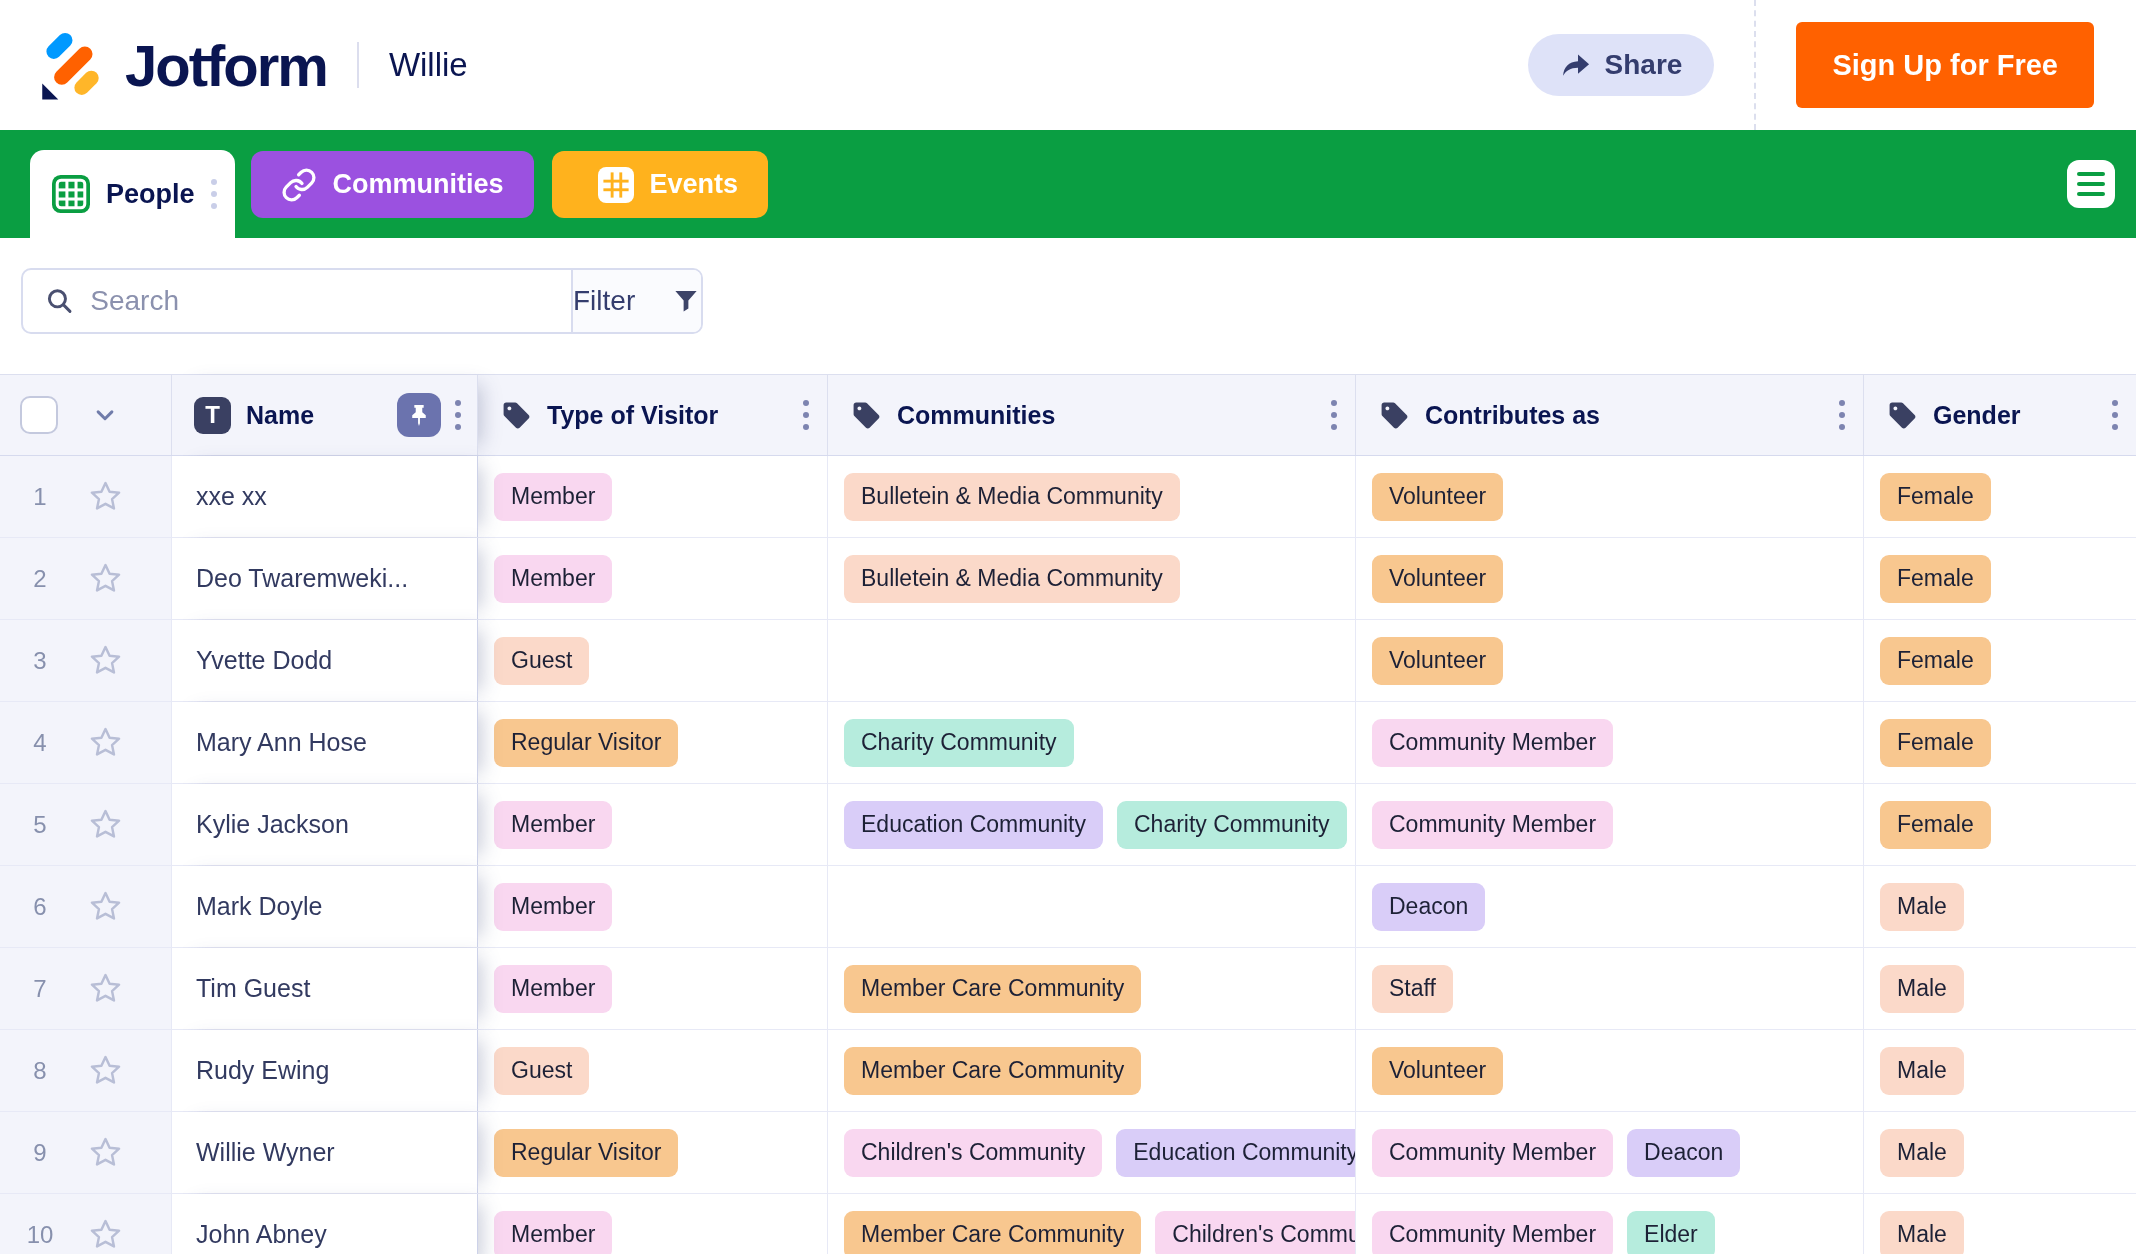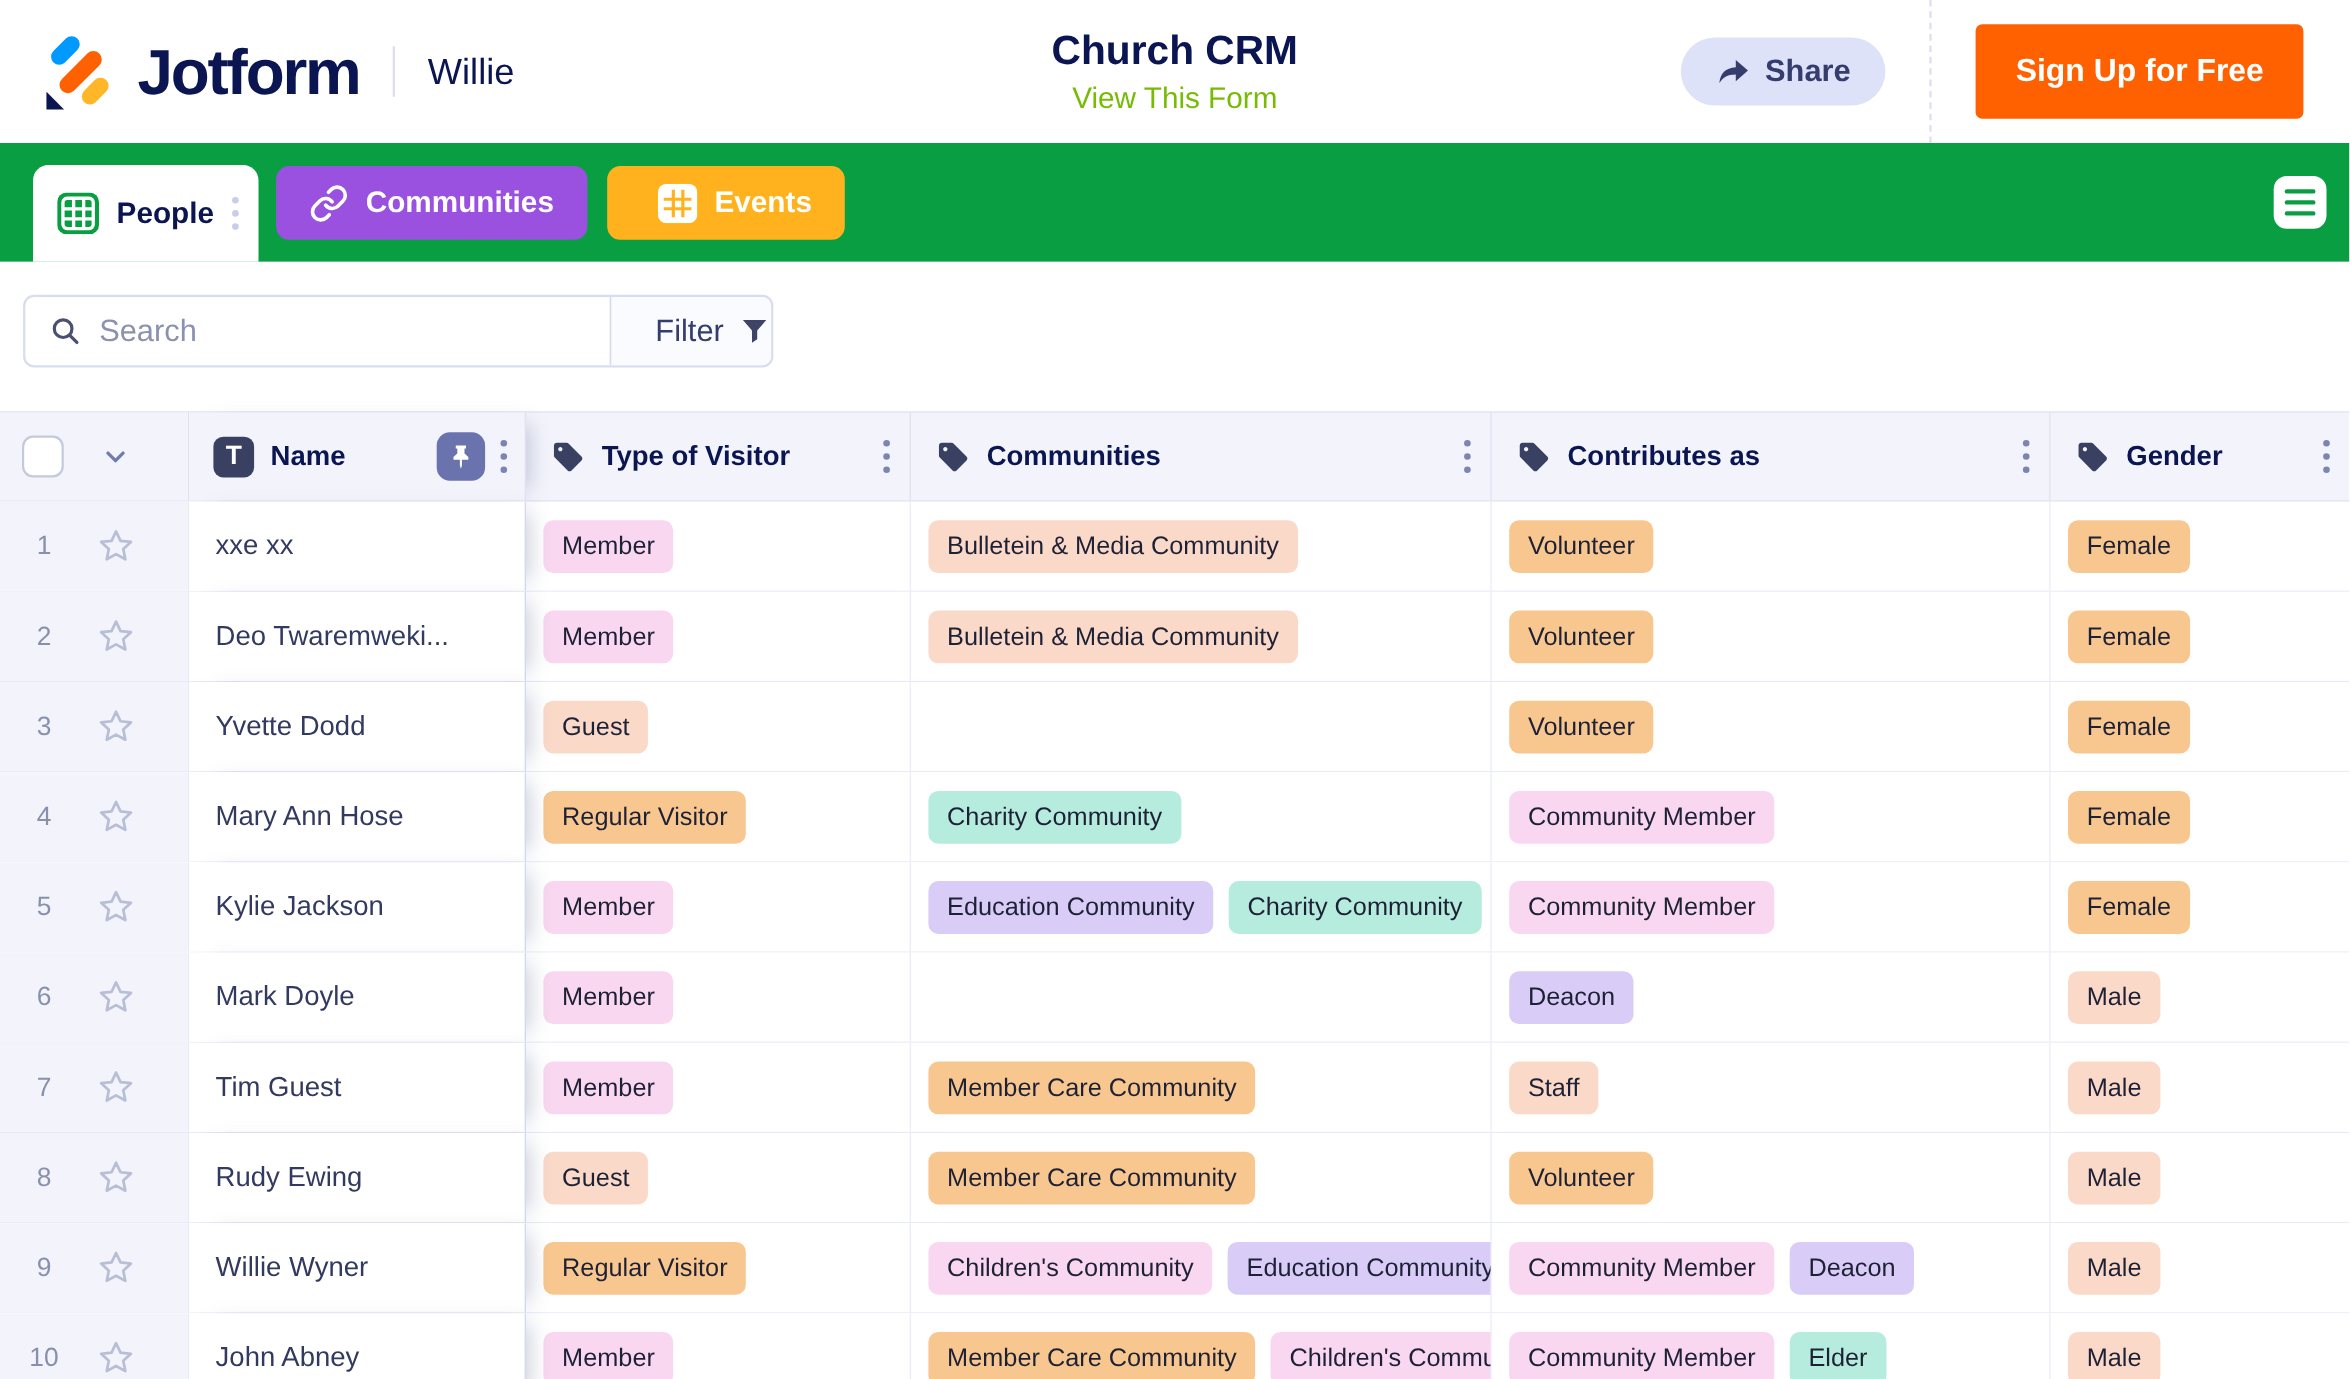--- a/index.html
+++ b/index.html
@@ -34,21 +34,21 @@
   .vdots.light i { background:#c9cee8; }
   .hamburger-btn { position:absolute; right:21px; top:30px; width:48px; height:48px; background:#fff; border-radius:12px; display:flex; flex-direction:column; justify-content:center; align-items:center; gap:6px; cursor:pointer; }
   .hamburger-btn i { display:block; width:28px; height:4px; background:#0A9E42; border-radius:2px; }
 
   
   .toolbar-row { position:relative; height:136px; background:#fff; }
   .searchbox { position:absolute; left:21px; top:30px; width:682px; height:66px; border:2px solid #d8dcef; border-radius:10px; display:flex; background:#fff; }
   .search-left { flex:1; display:flex; align-items:center; gap:16px; padding-left:22px; }
   .search-left input { border:none; outline:none; font-size:28px; color:#ec4899; width:100%; font-family:"Liberation Sans", sans-serif; background:transparent; }
   .search-left input::placeholder { color:#8b91ae; }
-  .filter-seg { width:147px; border-left:2px solid #d8dcef; background:#fafbfe; display:flex; align-items:center; justify-content:flex-end; gap:13px; border-radius:0 8px 8px 0; font-size:28px; font-weight:500; color:#343D6E; cursor:pointer; }
+  .filter-seg { width:130px; border-left:2px solid #d8dcef; background:#fafbfe; display:flex; align-items:center; justify-content:space-between; gap:13px; border-radius:0 8px 8px 0; font-size:28px; font-weight:500; color:#343D6E; cursor:pointer; }
 
   
   .table { position:absolute; top:374px; left:0; width:2136px; }
   .t-row { display:grid; grid-template-columns:172px 306px 350px 528px 508px 272px; height:82px; background:#fff; border-bottom:1px solid #e7e9f6; }
   .t-head { background:#f3f4fb; border-top:1px solid #dcdfef; border-bottom:1px solid #d6daee; height:82px; }
   .cell { display:flex; align-items:center; border-right:1px solid #e7e9f6; overflow:hidden; }
   .t-head .cell { border-right:1px solid #dcdfef; }
   .cell:last-child { border-right:none; }
   .gutter { background:#f3f4fb; }
   .row-num { width:48px; text-align:center; margin-left:16px; font-size:24px; color:#8790ad; }
@@ -78,24 +78,20 @@
         <path d="M2 114 L2 88 L28 114 Z" fill="#0A1551"></path>
         <rect x="18" y="2" width="24" height="50" rx="12" transform="rotate(45 30 27)" fill="#0099FF"></rect>
         <rect x="40" y="20" width="25" height="78" rx="12.5" transform="rotate(45 52.5 59)" fill="#FF6100"></rect>
         <rect x="62" y="64" width="24" height="46" rx="12" transform="rotate(45 74 87)" fill="#FFB629"></rect>
       </svg>
       <span class="wordmark">Jotform</span>
     </div>
     <span class="brand-divider"></span>
     <span class="product">Willie</span>
 
-    <div class="title-block">
-      <div class="title">Church CRM</div>
-      <div class="view-form">View This Form</div>
-    </div>
 
     <div class="top-right">
       <div class="share-btn">
         <svg width="32" height="32" viewBox="0 0 24 24">
           <path d="M13.5 4.2 L21.8 11.4 L13.5 18.6 L13.5 14.1 C7.6 14.1 4.6 16.4 2.3 20 C2.9 13.3 6.4 9.6 13.5 9.1 Z" fill="#343D6E"></path>
         </svg>
         <span>Share</span>
       </div>
       <span class="top-divider"></span>
       <button class="signup-btn">Sign Up for Free</button>

